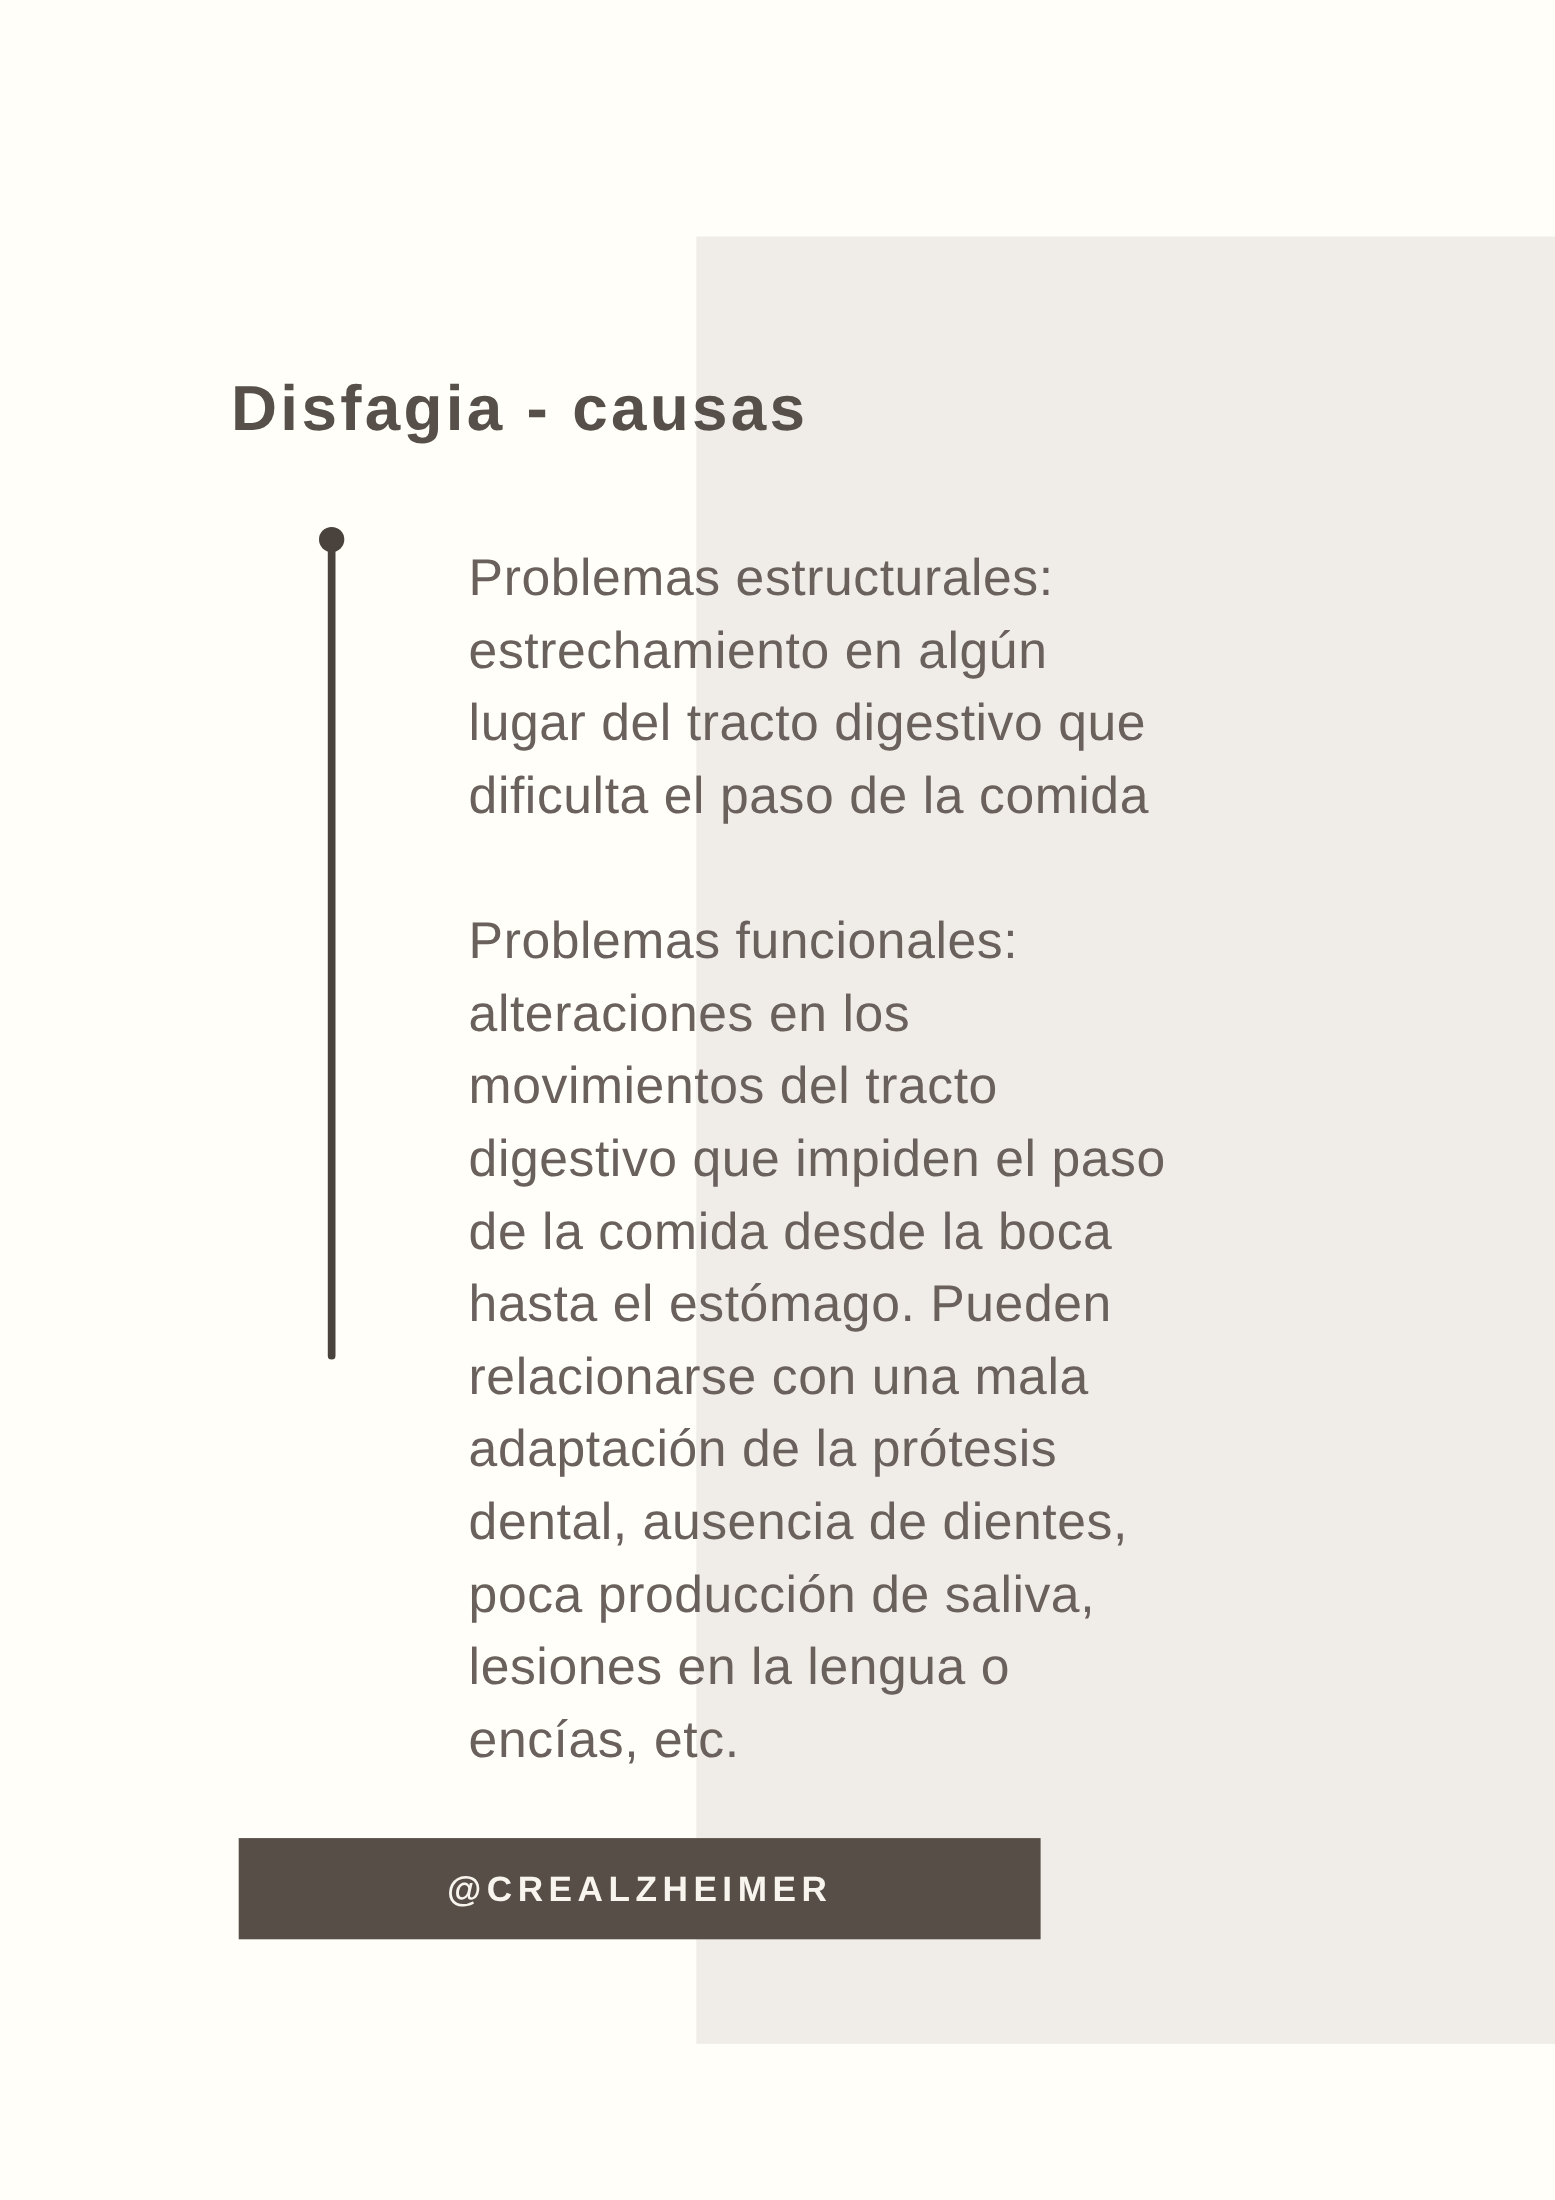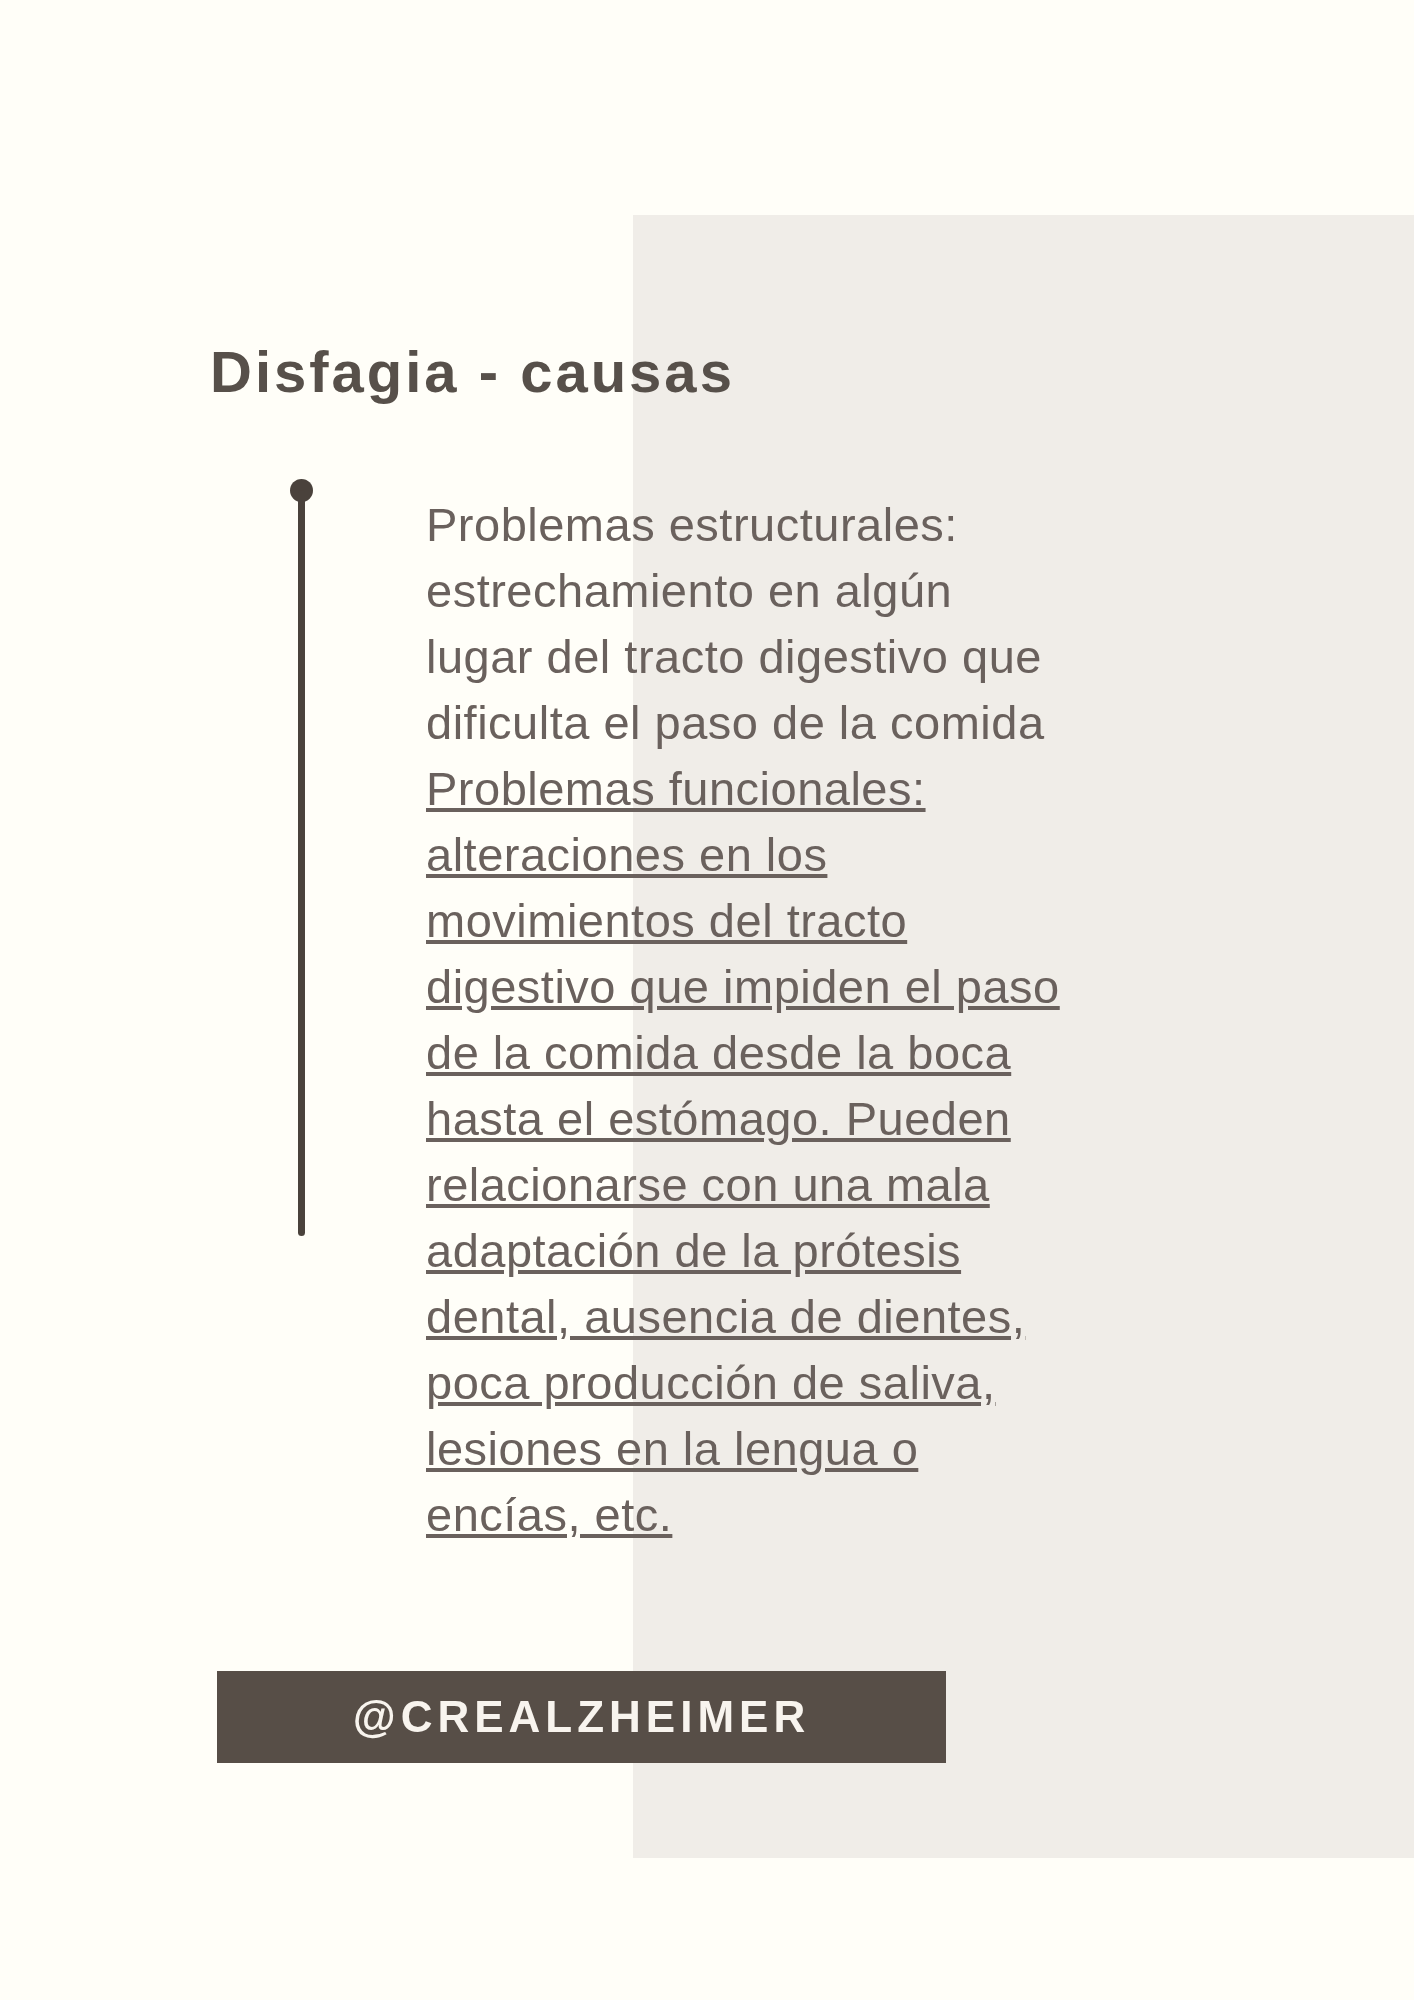--- a/index.html
+++ b/index.html
@@ -60,35 +60,35 @@
     font-weight: 300;
     line-height: 66px;
     letter-spacing: 0.5px;
     color: #6A615D;
   }
   .body-copy p {
     margin: 0;
     white-space: pre-line;
   }
   .body-copy p + p {
-    text-decoration: underline;
+    margin-top: 66px;
   }
   .handle-banner {
     position: absolute;
     left: 217px;
     top: 1671px;
     width: 729px;
     height: 92px;
     background: #574E47;
     display: flex;
     align-items: center;
     justify-content: center;
   }
   .handle-text {
-    font-size: 44px;
+    font-size: 32px;
     font-weight: bold;
     letter-spacing: 5px;
     color: #F8F4EE;
     white-space: nowrap;
   }
 </style>
 </head>
 <body>
 
 <div class="side-panel"></div>

